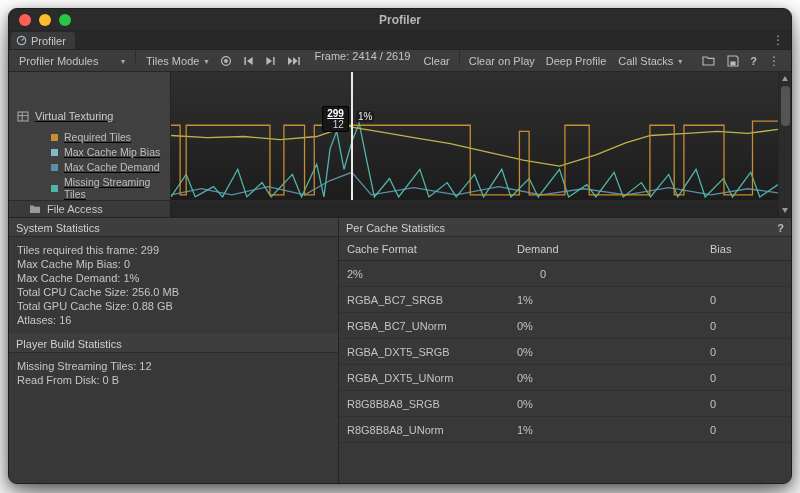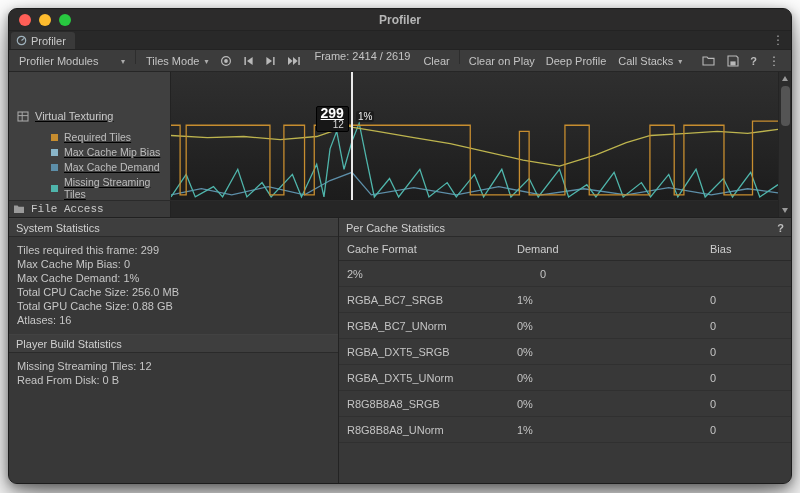--- a/index.html
+++ b/index.html
@@ -46,28 +46,28 @@
   .legend{padding:7px 0 0 10px;display:flex;flex-direction:column;gap:3px;margin-left:32px;}
   .legend-item{display:flex;align-items:center;gap:6px;font-size:10.5px;color:#bdbdbd;}
   .legend-item .sw{width:7px;height:7px;flex:0 0 auto;background:#888;}
 
   .chart-plot{flex:1;position:relative;background:linear-gradient(#2f2f2f 0%,#272727 45%,#1c1c1c 100%);overflow:hidden;}
   .chart-plot svg{position:absolute;inset:0;width:100%;height:100%;display:block;}
   .playhead{position:absolute;top:0;bottom:0;width:0;}
   .ph-line{position:absolute;top:0;bottom:0;left:-1px;width:2px;background:#eaeaea;}
   .ph-badge{position:absolute;right:3px;top:34px;background:#171717;border:1px solid #000;border-radius:2px;
     padding:1px 4px;text-align:right;white-space:nowrap;}
-  .ph-badge .v1{font-size:14px;color:#ffffff;font-weight:700;line-height:11px;text-decoration:underline;}
+  .ph-badge .v1{font-size:10px;color:#ffffff;font-weight:700;line-height:11px;text-decoration:underline;}
   .ph-badge .v2{font-size:10px;color:#d8d8d8;line-height:11px;}
   .ph-pct{position:absolute;left:4px;top:39px;font-size:10px;color:#eeeeee;background:rgba(18,18,18,.55);
     padding:0 2px;border-radius:2px;}
 
   .fa-row{height:17px;display:flex;flex:0 0 auto;border-top:1px solid #2a2a2a;}
-  .fa-left{width:162px;background:#3a3a3a;display:flex;align-items:center;gap:6px;padding-left:4px;
-    font-size:11px;color:#c9c9c9;border-right:1px solid #222;flex:0 0 auto;font-family:Liberation Mono, monospace;}
+  .fa-left{width:162px;background:#3a3a3a;display:flex;align-items:center;gap:6px;padding-left:20px;
+    font-size:11px;color:#c9c9c9;border-right:1px solid #222;flex:0 0 auto;}
   .fa-chart{flex:1;background:#262626;}
 
   .vscroll{width:13px;background:#2c2c2c;border-left:1px solid #242424;flex:0 0 auto;position:relative;}
   .vs-arrow{position:absolute;left:3px;width:0;height:0;border-left:3.5px solid transparent;border-right:3.5px solid transparent;}
   .vs-arrow.up{top:4px;border-bottom:5px solid #9a9a9a;}
   .vs-arrow.down{bottom:4px;border-top:5px solid #9a9a9a;}
   .vs-thumb{position:absolute;left:2px;top:14px;width:9px;height:40px;background:#545454;border-radius:4px;}
 
   
   .details{flex:1;display:flex;min-height:0;background:#383838;border-top:1px solid #202020;}

